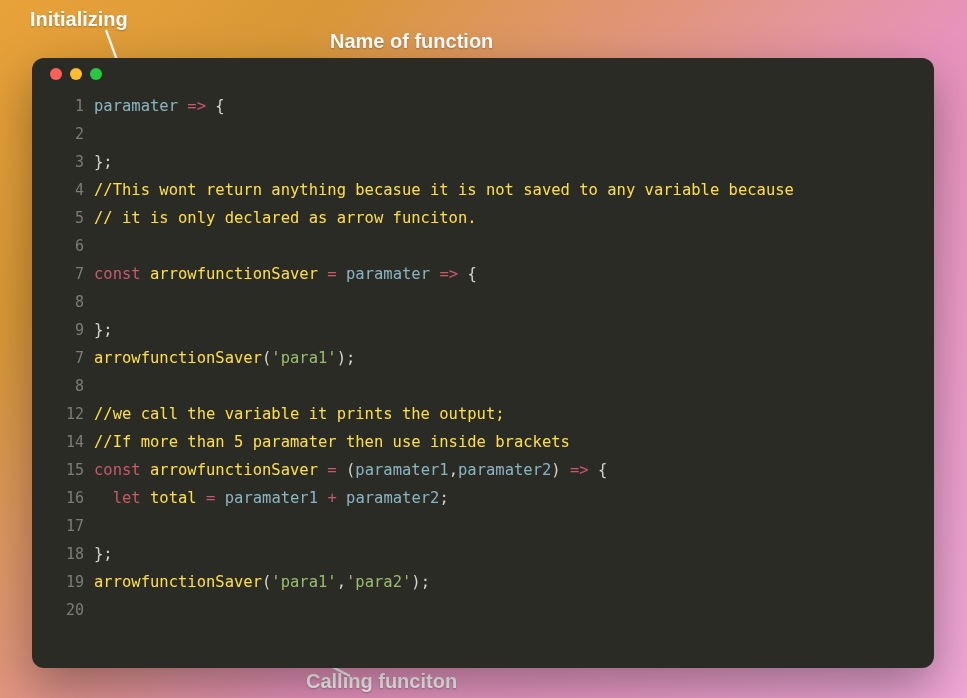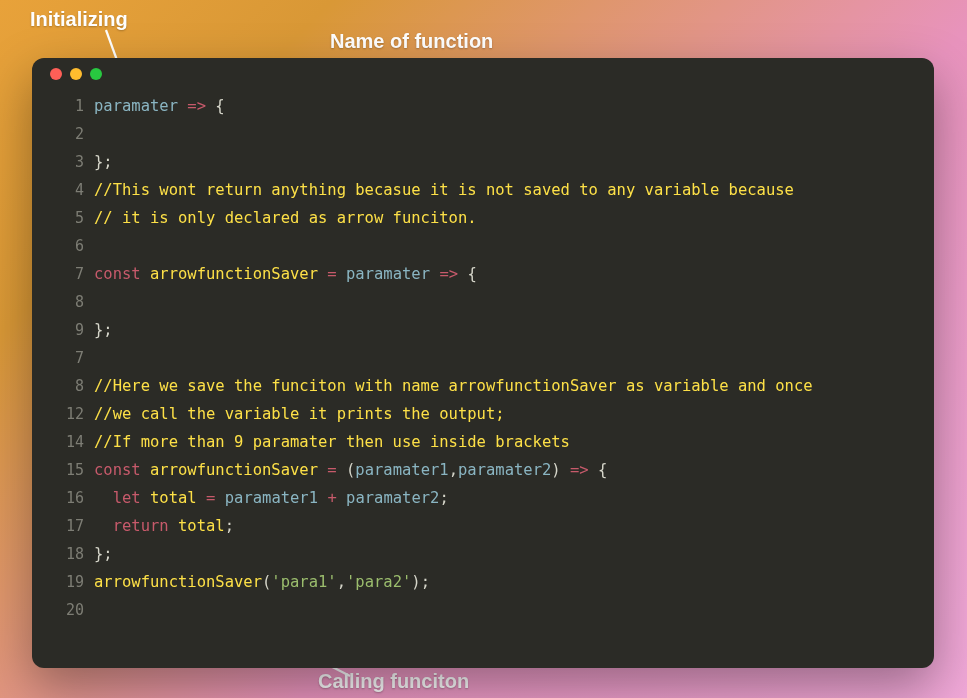--- a/index.html
+++ b/index.html
@@ -62,21 +62,21 @@
     width: 967px; height: 698px;
     pointer-events: none;
   }
 </style>
 </head>
 <body>
 
 <div class="label" style="left:30px; top:8px;">Initializing</div>
 <div class="label" style="left:330px; top:30px;">Name of function</div>
 <div class="label" style="left:662px; top:310px;">Body</div>
-<div class="label" style="left:318px; top:670px;">Calling funciton</div>
+<div class="label" style="left:306px; top:670px;">Calling funciton</div>
 
 <svg class="arrows">
   <defs>
     <marker id="ah" viewBox="0 0 10 10" refX="9" refY="5" markerWidth="7" markerHeight="7" orient="auto-start-reverse">
       <path d="M 0 0 L 10 5 L 0 10 z" fill="#ffffff"></path>
     </marker>
   </defs>
   <g id="arrow-group" stroke="#ffffff" stroke-width="2.2" fill="none">
       <line x1="106" y1="30" x2="130" y2="96" marker-end="url(#ah)"></line>
       <line x1="428" y1="60" x2="260" y2="268" marker-end="url(#ah)"></line>
@@ -96,24 +96,24 @@
   <div class="code" id="code">
       <div class="line"><span class="gutter">1</span><span><span class="t-id">paramater</span><span class="t-d"> </span><span class="t-op">=&gt;</span><span class="t-d"> {</span></span></div>
       <div class="line"><span class="gutter">2</span></div>
       <div class="line"><span class="gutter">3</span><span><span class="t-d">};</span></span></div>
       <div class="line"><span class="gutter">4</span><span><span class="t-c">//This wont return anything becasue it is not saved to any variable because</span></span></div>
       <div class="line"><span class="gutter">5</span><span><span class="t-c">// it is only declared as arrow funciton.</span></span></div>
       <div class="line"><span class="gutter">6</span><span><span>&nbsp;</span></span></div>
       <div class="line"><span class="gutter">7</span><span><span class="t-kw">const</span><span class="t-d"> </span><span class="t-fn">arrowfunctionSaver</span><span class="t-d"> </span><span class="t-op">=</span><span class="t-d"> </span><span class="t-id">paramater</span><span class="t-d"> </span><span class="t-op">=&gt;</span><span class="t-d"> {</span></span></div>
       <div class="line"><span class="gutter">8</span></div>
       <div class="line"><span class="gutter">9</span><span><span class="t-d">};</span></span></div>
-      <div class="line"><span class="gutter">7</span></div>
-      <div class="line"><span class="gutter">8</span><span><span class="t-c">//Here we save the funciton with name arrowfunctionSaver as variable and once</span></span></div>
+      <div class="line"><span class="gutter">7</span><span><span class="t-fn">arrowfunctionSaver</span><span class="t-d">(</span><span class="t-s">'para1'</span><span class="t-d">);</span></span></div>
+      <div class="line"><span class="gutter">8</span></div>
       <div class="line"><span class="gutter">12</span><span><span class="t-c">//we call the variable it prints the output;</span></span></div>
-      <div class="line"><span class="gutter">14</span><span><span class="t-c">//If more than 9 paramater then use inside brackets</span></span></div>
+      <div class="line"><span class="gutter">14</span><span><span class="t-c">//If more than 5 paramater then use inside brackets</span></span></div>
       <div class="line"><span class="gutter">15</span><span><span class="t-kw">const</span><span class="t-d"> </span><span class="t-fn">arrowfunctionSaver</span><span class="t-d"> </span><span class="t-op">=</span><span class="t-d"> (</span><span class="t-id">paramater1</span><span class="t-d">,</span><span class="t-id">paramater2</span><span class="t-d">) </span><span class="t-op">=&gt;</span><span class="t-d"> {</span></span></div>
       <div class="line"><span class="gutter">16</span><span><span class="t-d">  </span><span class="t-kw">let</span><span class="t-d"> </span><span class="t-fn">total</span><span class="t-d"> </span><span class="t-op">=</span><span class="t-d"> </span><span class="t-id">paramater1</span><span class="t-d"> </span><span class="t-op">+</span><span class="t-d"> </span><span class="t-id">paramater2</span><span class="t-d">;</span></span></div>
-      <div class="line"><span class="gutter">17</span><span><span class="t-d">  </span><span class="t-kw">return</span><span class="t-d"> </span><span class="t-fn">total</span><span class="t-d">;</span></span></div>
+      <div class="line"><span class="gutter">17</span></div>
       <div class="line"><span class="gutter">18</span><span><span class="t-d">};</span></span></div>
       <div class="line"><span class="gutter">19</span><span><span class="t-fn">arrowfunctionSaver</span><span class="t-d">(</span><span class="t-s">'para1'</span><span class="t-d">,</span><span class="t-s">'para2'</span><span class="t-d">);</span></span></div>
       <div class="line"><span class="gutter">20</span></div>
     </div>
 </div>
 
 </body></html>

